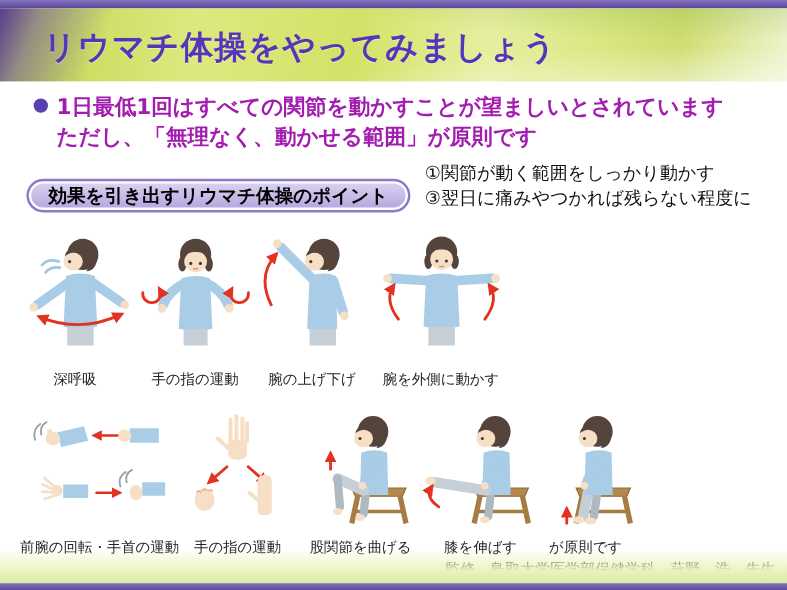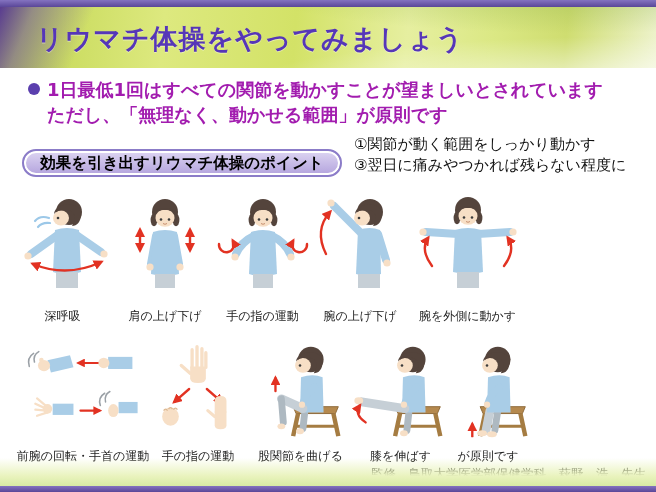--- a/index.html
+++ b/index.html
@@ -127,36 +127,20 @@
           <circle class="skin" cx="15" cy="64" r="3.6"></circle>
               <circle class="skin" cx="91" cy="62" r="3.6"></circle>
           <use href="#headS" transform="translate(54,22)"></use>
           <path class="breath" d="M36,26 q-9,-3 -14,3 M37,31 q-8,-1 -12,4"></path>
           <path class="arrow" d="M20,72 Q54,86 88,70" marker-start="url(#ar)" marker-end="url(#ar)"></path>
         </svg>
           </div>
         <div class="cap">深呼吸</div>
       </div>
 
-      <div class="fig" style="width:100px">
-        <div class="art">
-            <svg width="100" height="112" viewBox="0 0 100 112">
-          <path class="limb" d="M41,44 L36,72"></path>
-              <path class="limb" d="M59,44 L64,72"></path>
-          <path class="shirt" d="M38,40 Q50,36 62,40 L64,82 Q50,86 36,82 Z"></path>
-          <path class="pants" d="M40,82 L60,82 L60,96 L40,96 Z"></path>
-          <circle class="skin" cx="35" cy="75" r="3.6"></circle>
-              <circle class="skin" cx="65" cy="75" r="3.6"></circle>
-          <use href="#headF" transform="translate(50,22)"></use>
-          <path class="arrow" d="M25,38 L25,58" marker-start="url(#ar)" marker-end="url(#ar)"></path>
-          <path class="arrow" d="M75,38 L75,58" marker-start="url(#ar)" marker-end="url(#ar)"></path>
-        </svg>
-          </div>
-        <div class="cap">肩の上げ下げ</div>
-      </div>
 
       <div class="fig" style="width:95px">
         <div class="art">
             <svg width="100" height="112" viewBox="0 0 100 112">
           <path class="limb" d="M41,44 Q28,50 23,62"></path>
               <path class="limb" d="M59,44 Q72,50 77,62"></path>
           <path class="shirt" d="M38,40 Q50,36 62,40 L64,82 Q50,86 36,82 Z"></path>
           <path class="pants" d="M40,82 L60,82 L60,96 L40,96 Z"></path>
           <circle class="skin" cx="22" cy="65" r="3.6"></circle>
               <circle class="skin" cx="78" cy="65" r="3.6"></circle>

